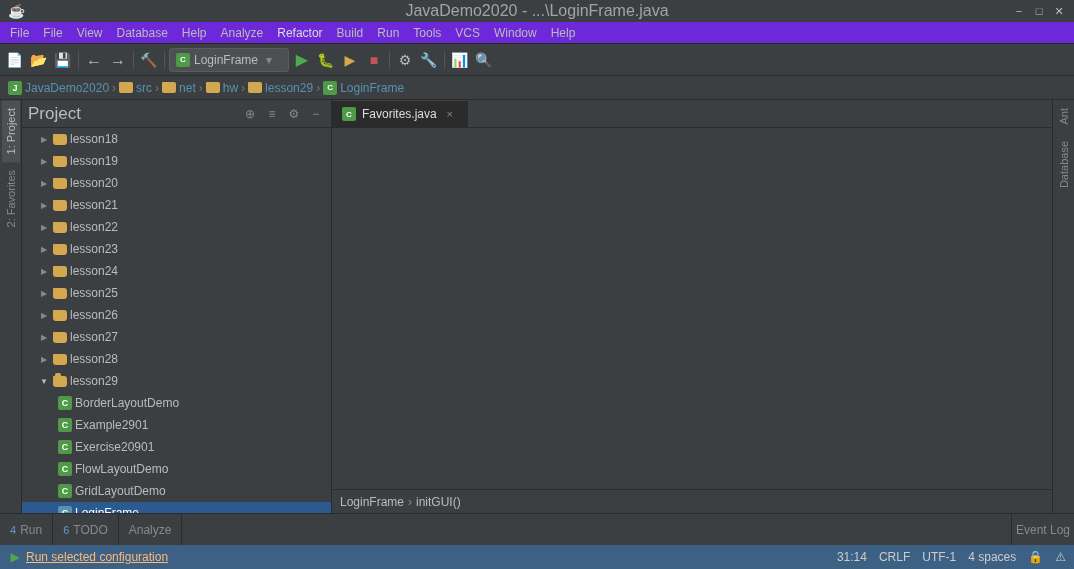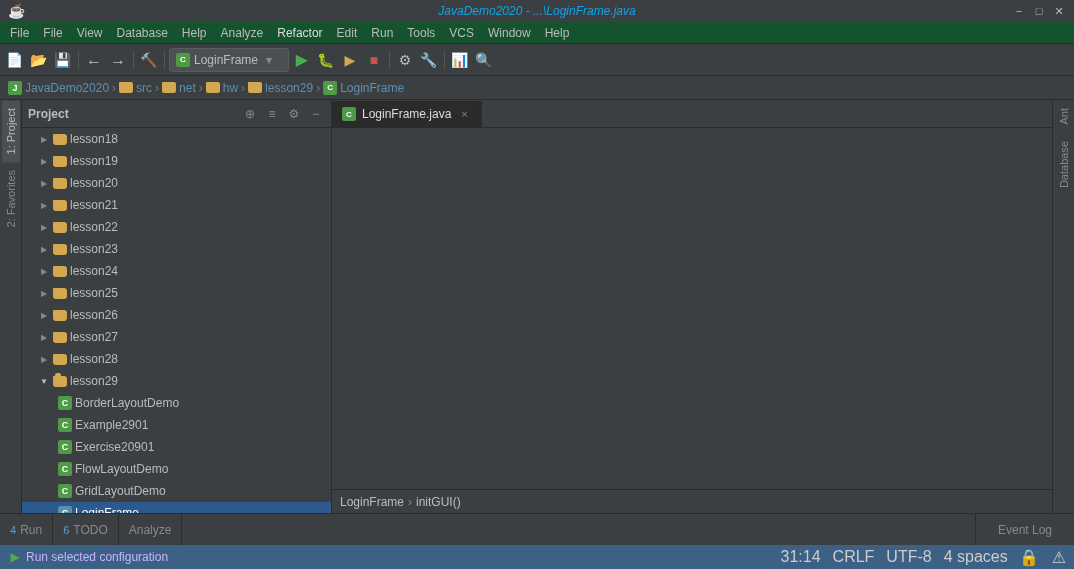--- a/index.html
+++ b/index.html
@@ -24,47 +24,46 @@
       justify-content: space-between;
       padding: 0 8px;
       flex-shrink: 0;
     }
     .title-bar-left {
       display: flex;
       align-items: center;
       gap: 4px;
     }
     .title-bar-title {
-      color: #0ea5e9;
-      font-size: 12px;
+      color: #a3a3a3;
+      font-size: 16px;
       position: absolute;
       left: 50%;
       transform: translateX(-50%);
-      font-style: italic;
     }
     .title-bar-controls {
       display: flex;
       gap: 6px;
       align-items: center;
     }
     .win-btn {
       width: 14px;
       height: 14px;
       display: flex;
       align-items: center;
       justify-content: center;
       cursor: pointer;
       color: #bbb;
       font-size: 11px;
     }
 
     
     .menu-bar {
       height: 22px;
-      background: #14532d;
+      background: #6d28d9;
       display: flex;
       align-items: center;
       padding: 0 4px;
       gap: 2px;
       flex-shrink: 0;
       border-bottom: 1px solid #2b2b2b;
     }
     .menu-item {
       padding: 2px 6px;
       cursor: pointer;
@@ -200,23 +199,23 @@
       height: 28px;
       background: #3c3f41;
       display: flex;
       align-items: center;
       padding: 0 6px;
       gap: 4px;
       border-bottom: 1px solid #2b2b2b;
       flex-shrink: 0;
     }
     .panel-title {
-      font-size: 12px;
-      color: #bbb;
-      font-weight: bold;
+      font-size: 17px;
+      color: #bbb;
+      font-weight: normal;
       flex: 1;
     }
     .panel-icon-btn {
       width: 18px;
       height: 18px;
       display: flex;
       align-items: center;
       justify-content: center;
       cursor: pointer;
       color: #888;
@@ -395,21 +394,21 @@
     }
     .bottom-tab .num {
       font-size: 11px;
       color: #5c9bd6;
     }
     .bottom-event-log {
       margin-left: auto;
       height: 32px;
       display: flex;
       align-items: center;
-      padding: 0 22px;
+      padding: 0 4px;
       cursor: pointer;
       color: #888;
       font-size: 12px;
       border-left: 1px solid #2b2b2b;
     }
 
     
     .status-bar {
       height: 24px;
       background: #3d6185;
@@ -424,30 +423,30 @@
     .status-run-icon {
       width: 14px;
       height: 14px;
       display: flex;
       align-items: center;
       justify-content: center;
       color: #4eaa4e;
       font-size: 12px;
       margin-right: 4px;
     }
-    .status-text { color: #c4b5fd; font-size: 12px; }
+    .status-text { color: #fdba74; font-size: 12px; text-decoration: underline; }
     .status-right {
       margin-left: auto;
       display: flex;
       align-items: center;
       gap: 12px;
     }
     .status-item {
       color: #ccc;
-      font-size: 16px;
+      font-size: 12px;
       cursor: pointer;
     }
 
     .editor-wrapper {
       display: flex;
       flex-direction: column;
       flex: 1;
       overflow: hidden;
     }
 
@@ -473,21 +472,21 @@
 </div>
 
 <div class="menu-bar">
   <span class="menu-item">File</span>
   <span class="menu-item">File</span>
   <span class="menu-item">View</span>
   <span class="menu-item">Database</span>
   <span class="menu-item">Help</span>
   <span class="menu-item">Analyze</span>
   <span class="menu-item" style="font-weight:normal;color:#ddd;">Refactor</span>
-  <span class="menu-item">Edit</span>
+  <span class="menu-item">Build</span>
   <span class="menu-item">Run</span>
   <span class="menu-item">Tools</span>
   <span class="menu-item">VCS</span>
   <span class="menu-item">Window</span>
   <span class="menu-item">Help</span>
 </div>
 
 <div class="toolbar">
   <div class="toolbar-btn">📄</div>
   <div class="toolbar-btn">📂</div>
@@ -651,21 +650,21 @@
       </div>
 
     </div>
   </div>
 
   <div class="editor-wrapper">
 
     <div class="tab-bar">
       <div class="editor-tab active">
         <div class="tab-java-icon">C</div>
-        <span>LoginFrame.java</span>
+        <span>Favorites.java</span>
         <span class="tab-close">×</span>
       </div>
     </div>
 
     <div class="editor-main">
 
       <div class="code-editor">
         
         
 
@@ -712,18 +711,18 @@
     <span>Event Log</span>
   </div>
 </div>
 
 <div class="status-bar">
   <span class="status-run-icon">▶</span>
   <span class="status-text">Run selected configuration</span>
   <div class="status-right">
     <span class="status-item">31:14</span>
     <span class="status-item">CRLF</span>
-    <span class="status-item">UTF-8</span>
+    <span class="status-item">UTF-1</span>
     <span class="status-item">4 spaces</span>
     <span class="status-item">🔒</span>
     <span class="status-item">⚠</span>
   </div>
 </div>
 
 </body></html>

